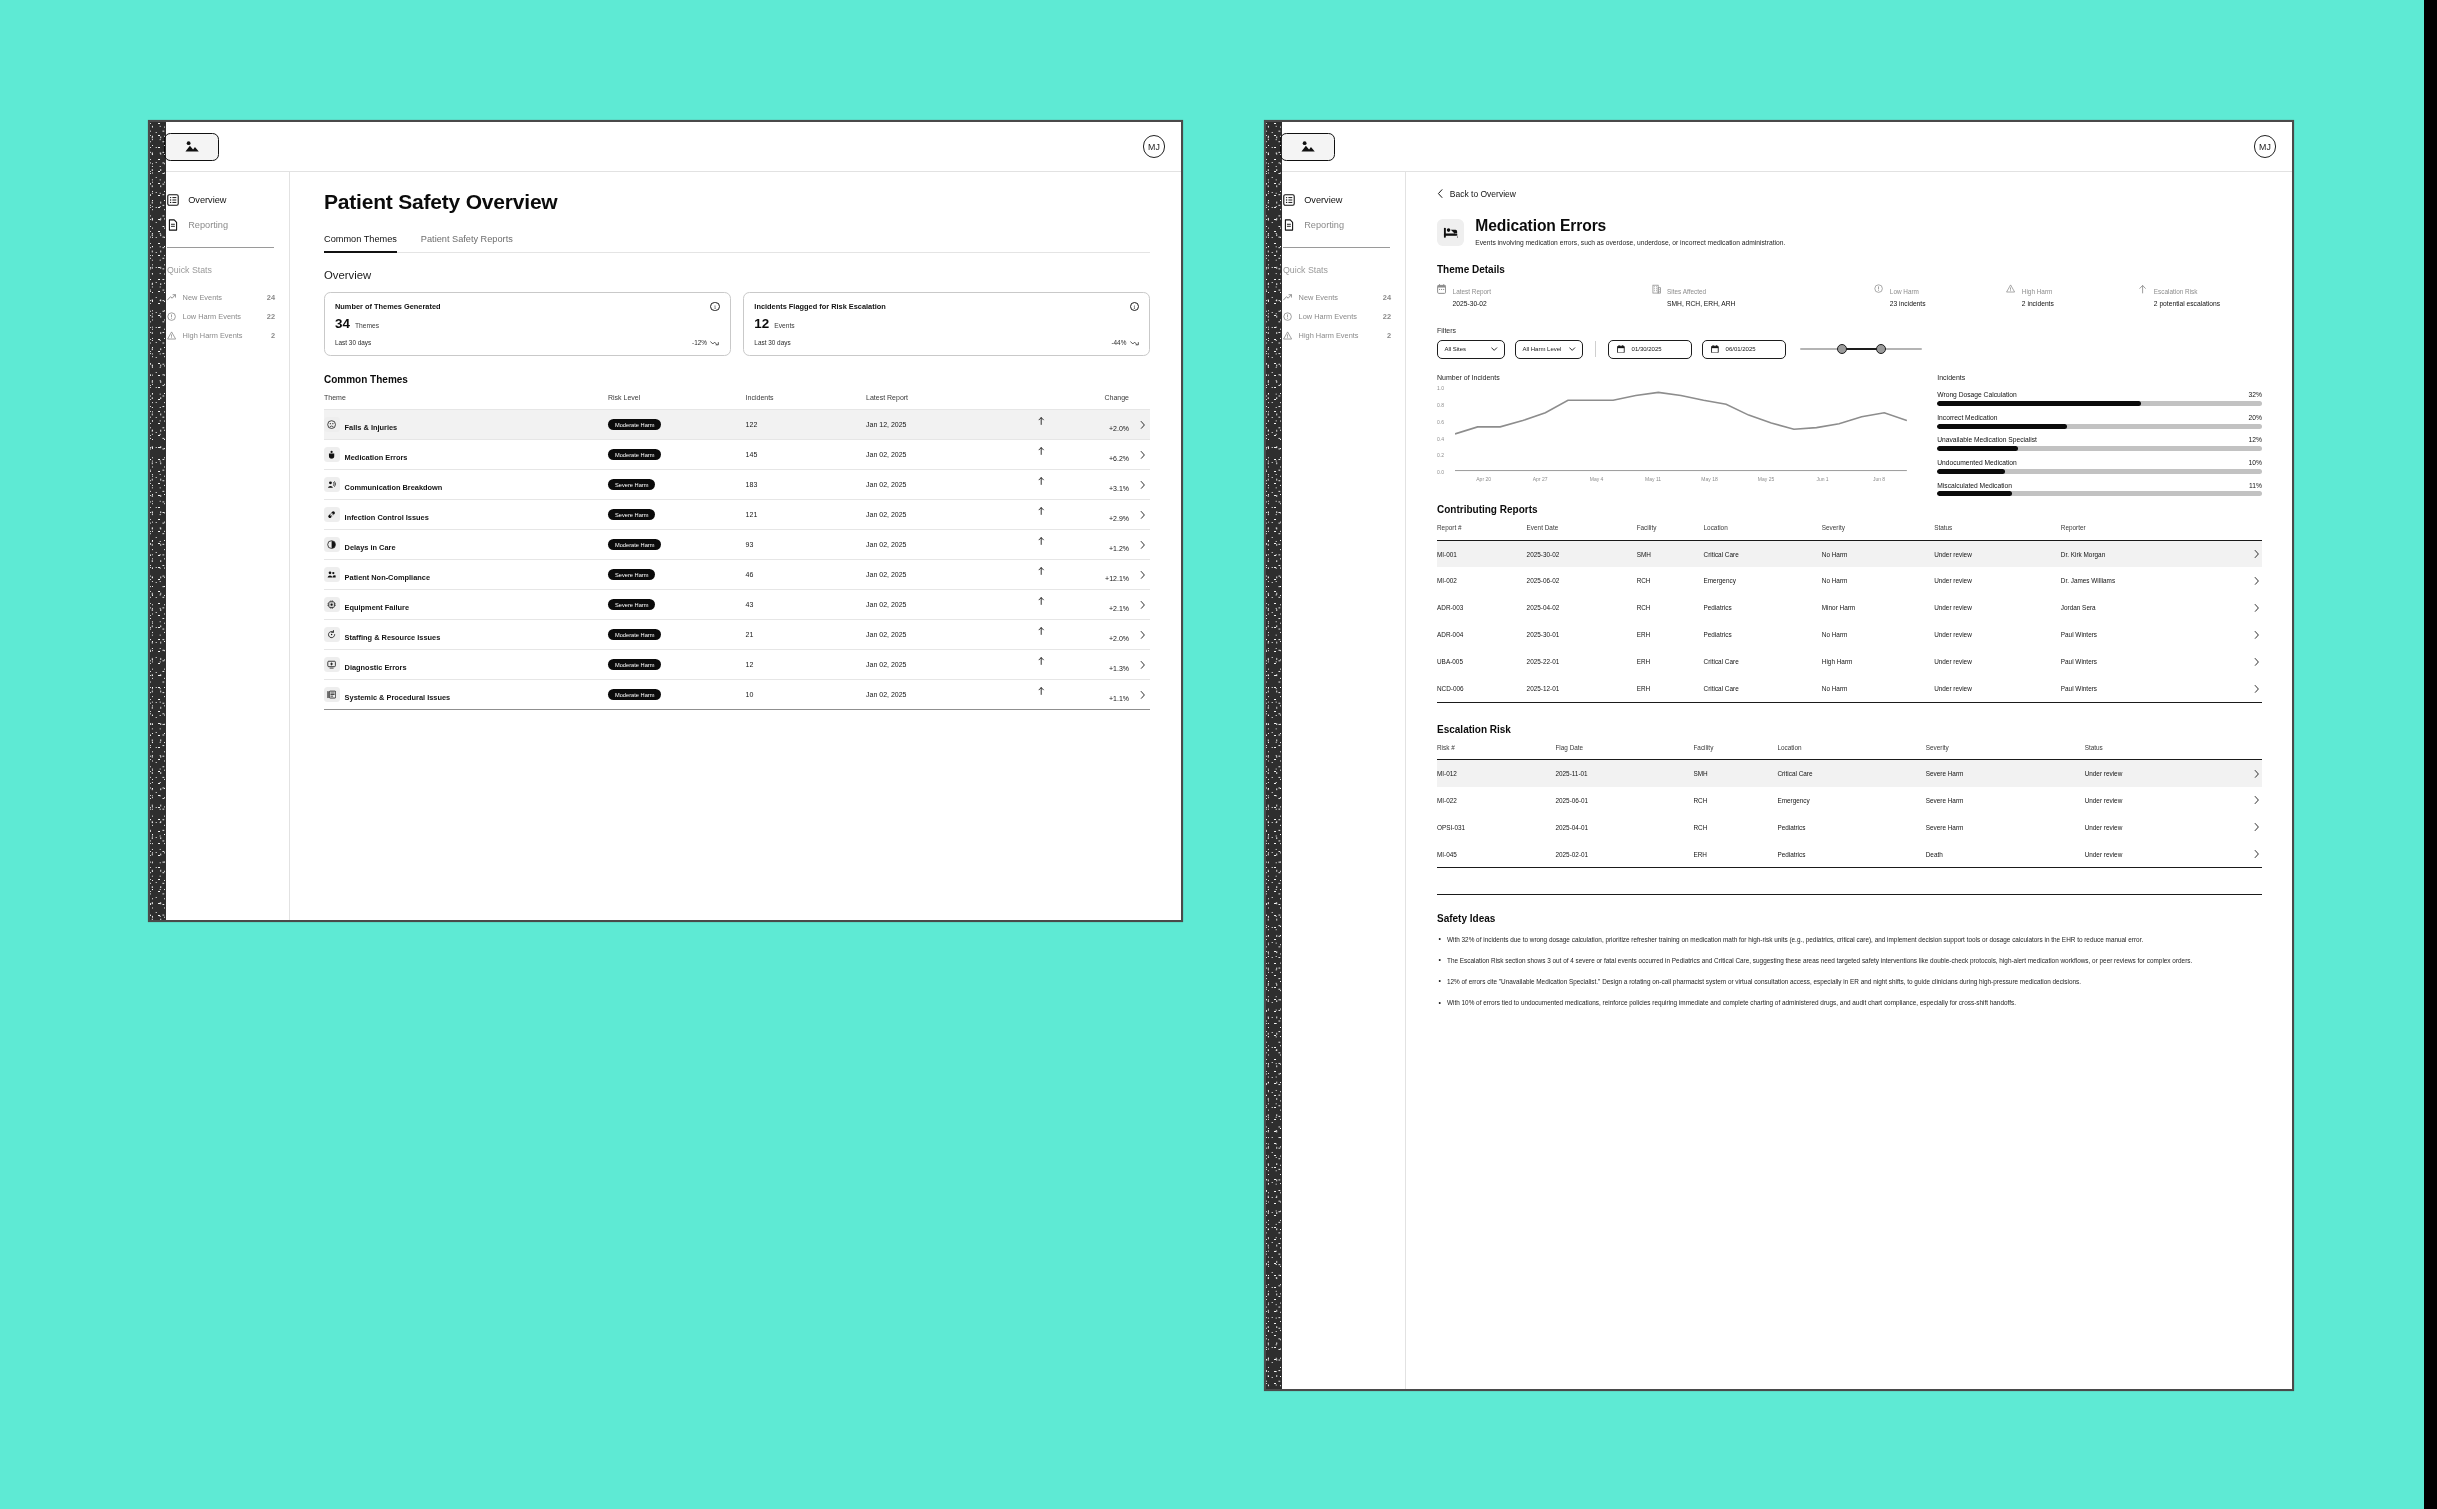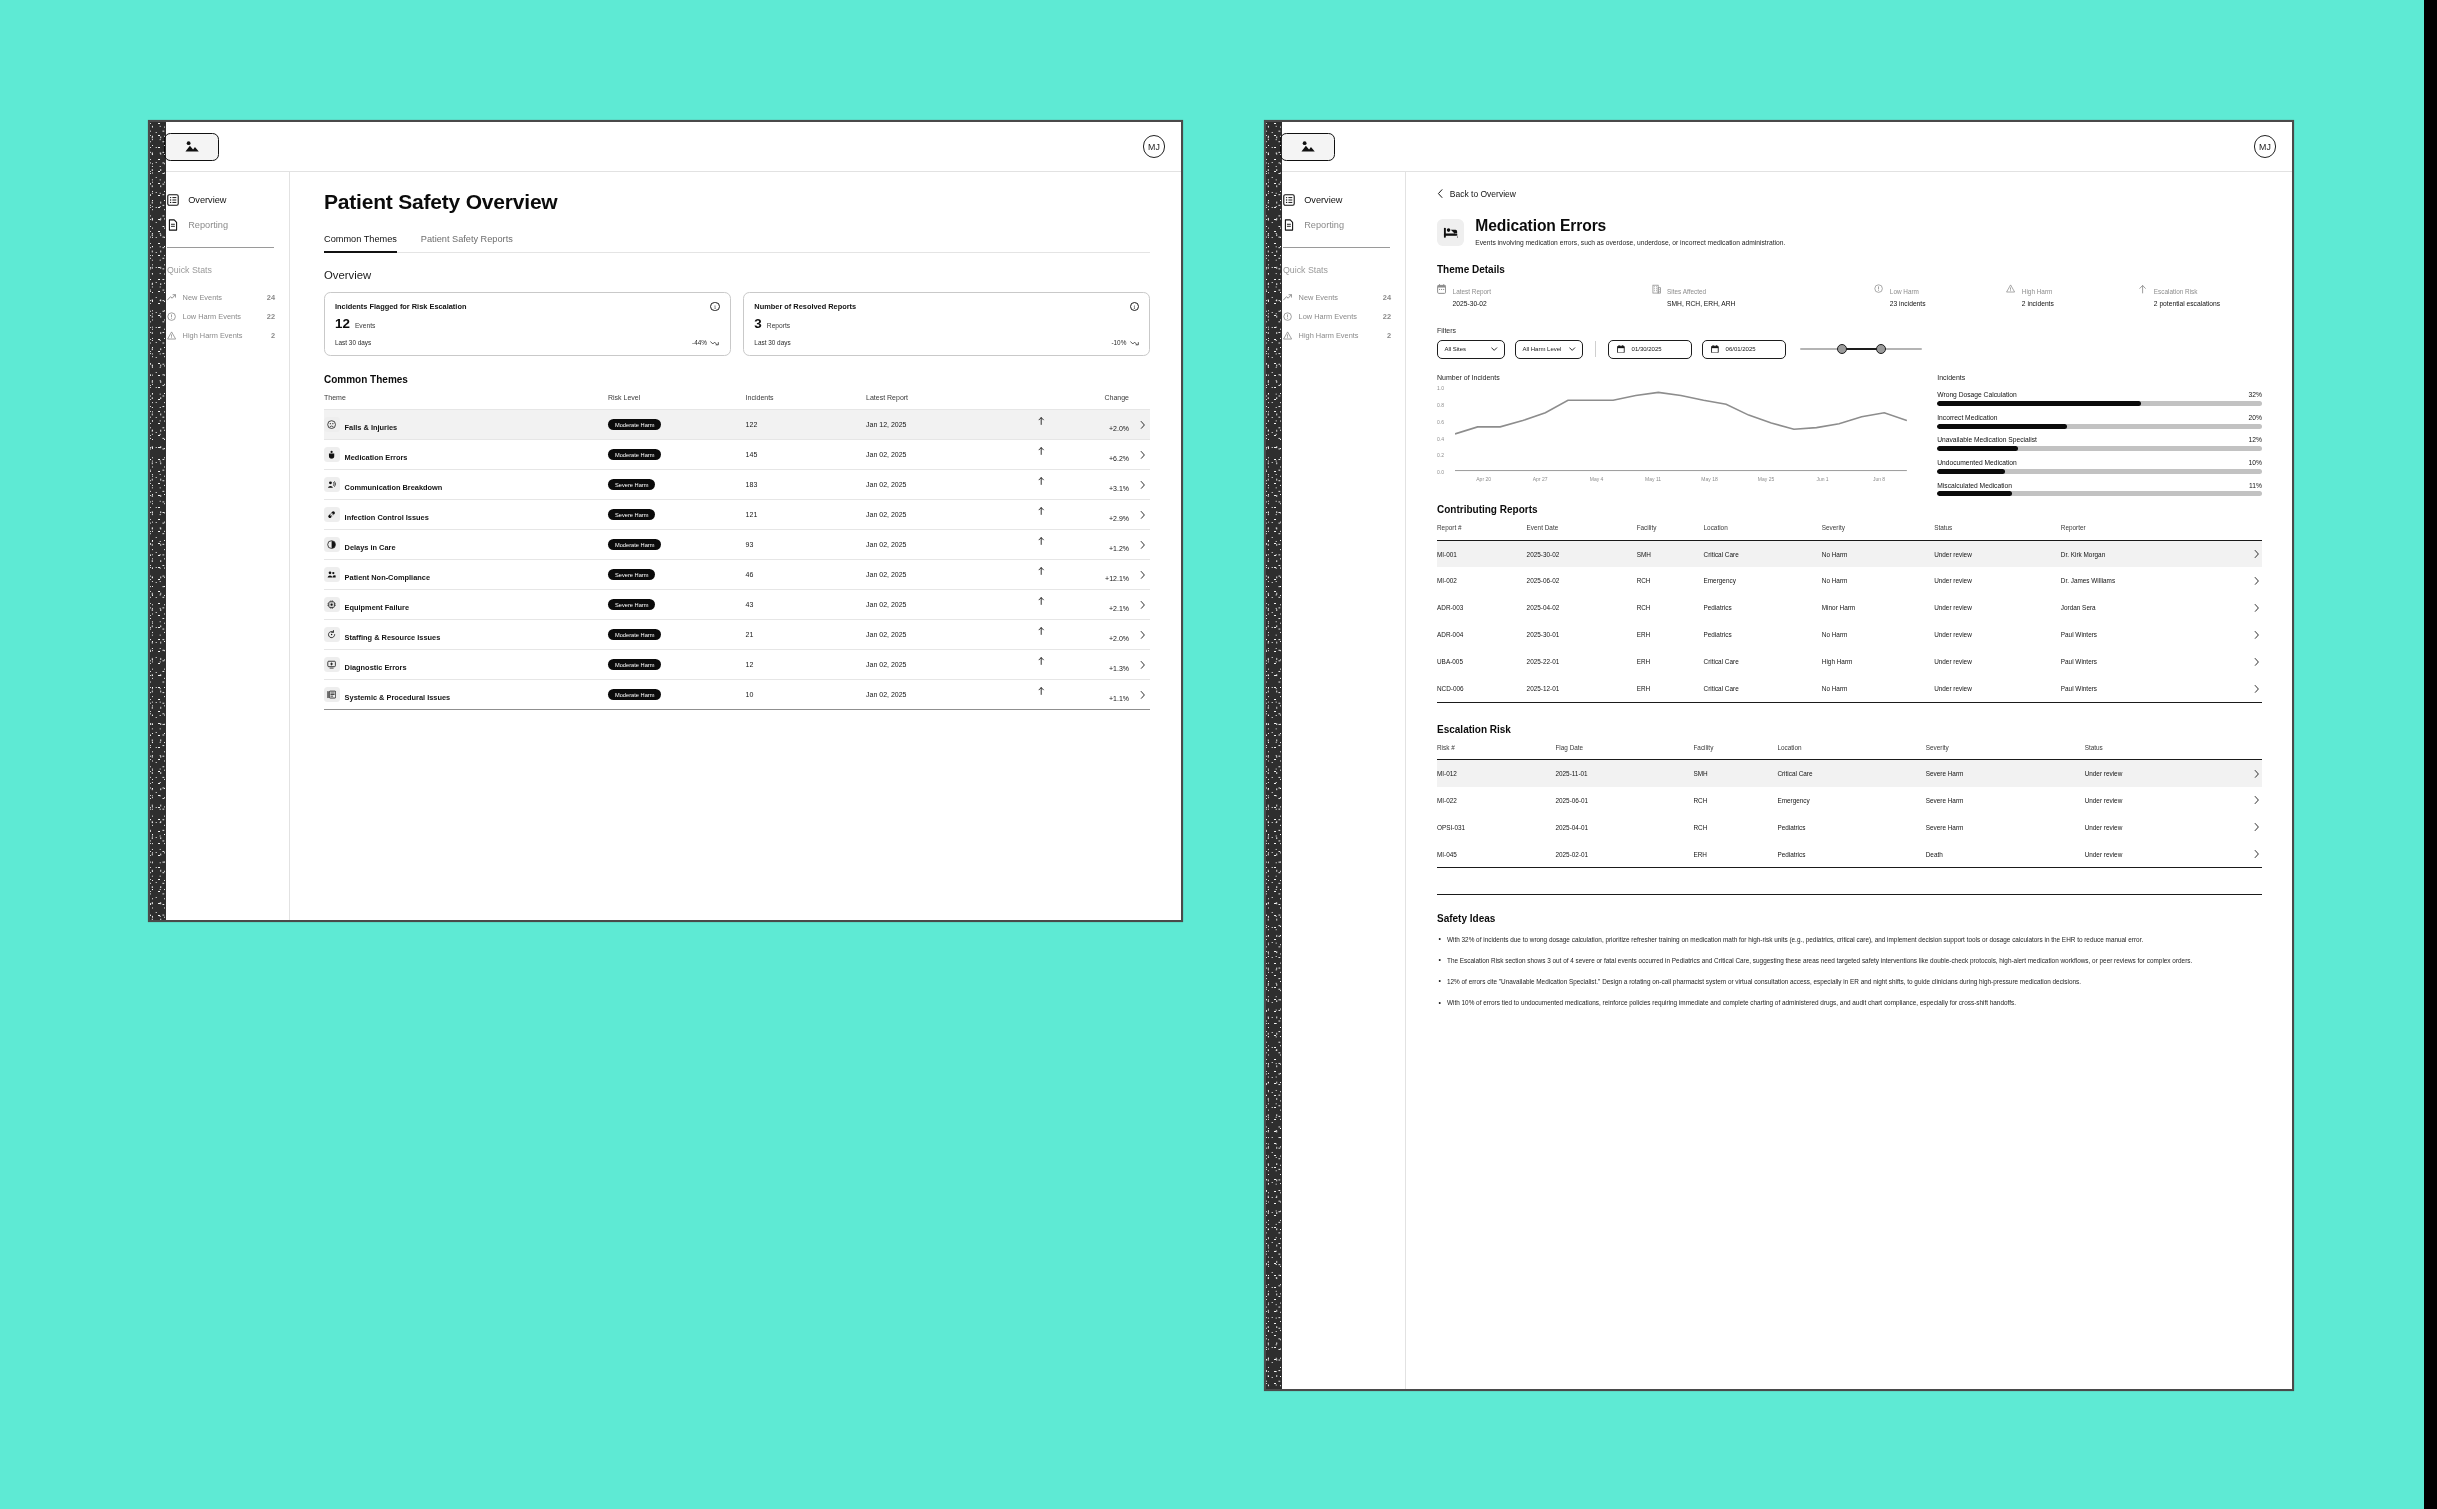--- a/index.html
+++ b/index.html
@@ -272,53 +272,53 @@
         <div class="tabs">
           <div class="tab active">Common Themes</div>
           <div class="tab">Patient Safety Reports</div>
         </div>
 
         <h2 class="section">Overview</h2>
 
         <div class="cards" id="cards">
   <div class="card">
     <div class="card-head">
+      <div class="card-title">Number of Themes Generated</div>
+      <div class="info-dot">i</div>
+    </div>
+    <div class="card-val">
+      <span class="num">34</span>
+      <span class="unit">Themes</span>
+    </div>
+    <div class="card-foot">
+      <span class="per">Last 30 days</span>
+      <span class="chg">
+                  <span>-12%</span>
+                  <span>
+                    <svg width="9.2" height="6.4" viewBox="0 0 13 9">
+                      <path d="M0.8 2.4 L4 5.6 L6.6 3 L9.4 6.2" fill="none" stroke="#2a2a2a" stroke-width="1.1" stroke-linecap="round" stroke-linejoin="round"></path>
+                      <path d="M11.8 3.6 v3.2 h-3.2" fill="none" stroke="#2a2a2a" stroke-width="1.1" stroke-linecap="round" stroke-linejoin="round"></path>
+                    </svg>
+                  </span>
+                </span>
+    </div>
+  </div>
+  <div class="card">
+    <div class="card-head">
       <div class="card-title">Incidents Flagged for Risk Escalation</div>
       <div class="info-dot">i</div>
     </div>
     <div class="card-val">
       <span class="num">12</span>
       <span class="unit">Events</span>
     </div>
     <div class="card-foot">
       <span class="per">Last 30 days</span>
       <span class="chg">
                   <span>-44%</span>
-                  <span>
-                    <svg width="9.2" height="6.4" viewBox="0 0 13 9">
-                      <path d="M0.8 2.4 L4 5.6 L6.6 3 L9.4 6.2" fill="none" stroke="#2a2a2a" stroke-width="1.1" stroke-linecap="round" stroke-linejoin="round"></path>
-                      <path d="M11.8 3.6 v3.2 h-3.2" fill="none" stroke="#2a2a2a" stroke-width="1.1" stroke-linecap="round" stroke-linejoin="round"></path>
-                    </svg>
-                  </span>
-                </span>
-    </div>
-  </div>
-  <div class="card">
-    <div class="card-head">
-      <div class="card-title">Number of Resolved Reports</div>
-      <div class="info-dot">i</div>
-    </div>
-    <div class="card-val">
-      <span class="num">3</span>
-      <span class="unit">Reports</span>
-    </div>
-    <div class="card-foot">
-      <span class="per">Last 30 days</span>
-      <span class="chg">
-                  <span>-10%</span>
                   <span>
                     <svg width="9.2" height="6.4" viewBox="0 0 13 9">
                       <path d="M0.8 2.4 L4 5.6 L6.6 3 L9.4 6.2" fill="none" stroke="#2a2a2a" stroke-width="1.1" stroke-linecap="round" stroke-linejoin="round"></path>
                       <path d="M11.8 3.6 v3.2 h-3.2" fill="none" stroke="#2a2a2a" stroke-width="1.1" stroke-linecap="round" stroke-linejoin="round"></path>
                     </svg>
                   </span>
                 </span>
     </div>
   </div>
           </div>

